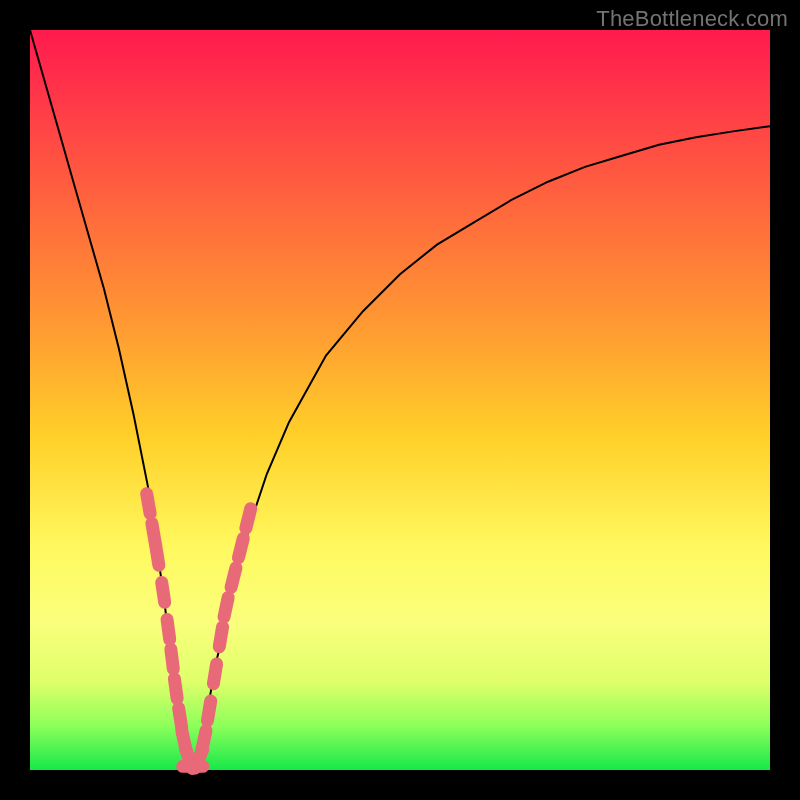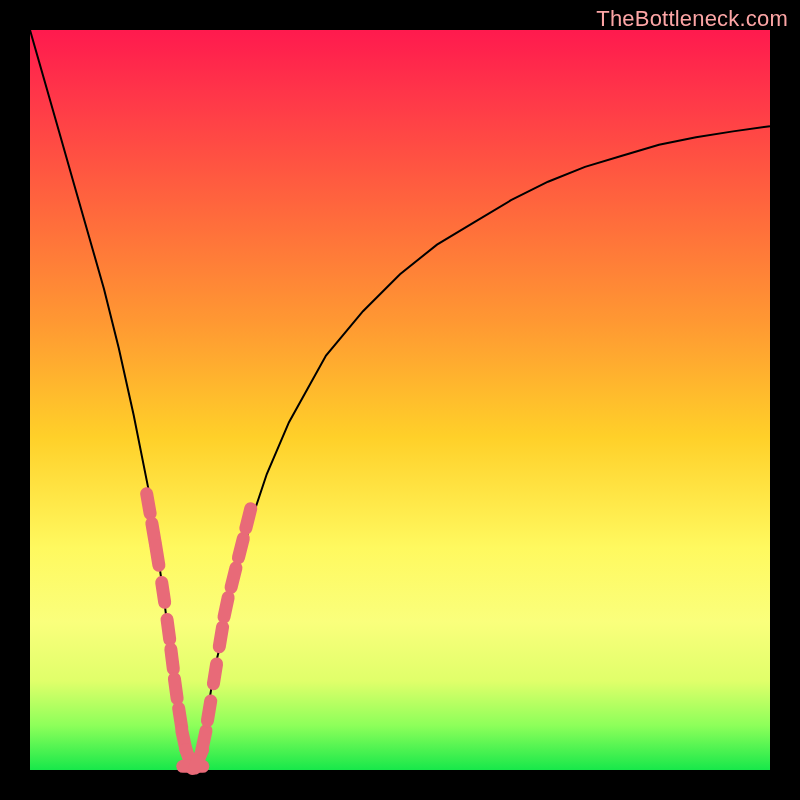--- a/index.html
+++ b/index.html
@@ -26,21 +26,21 @@
       #fff95f 70%,
       #faff7c 80%,
       #e0ff6a 88%,
       #8dff5a 94%,
       #17e84a 100%);
   }
   .watermark {
     position: absolute;
     top: 6px;
     right: 12px;
-    color: #fca5a5;
+    color: #737373;
     font-size: 22px;
     font-weight: 500;
     letter-spacing: 0.2px;
     user-select: none;
   }
   svg.plot {
     position: absolute;
     left: 0; top: 0;
     width: 740px;
     height: 740px;

